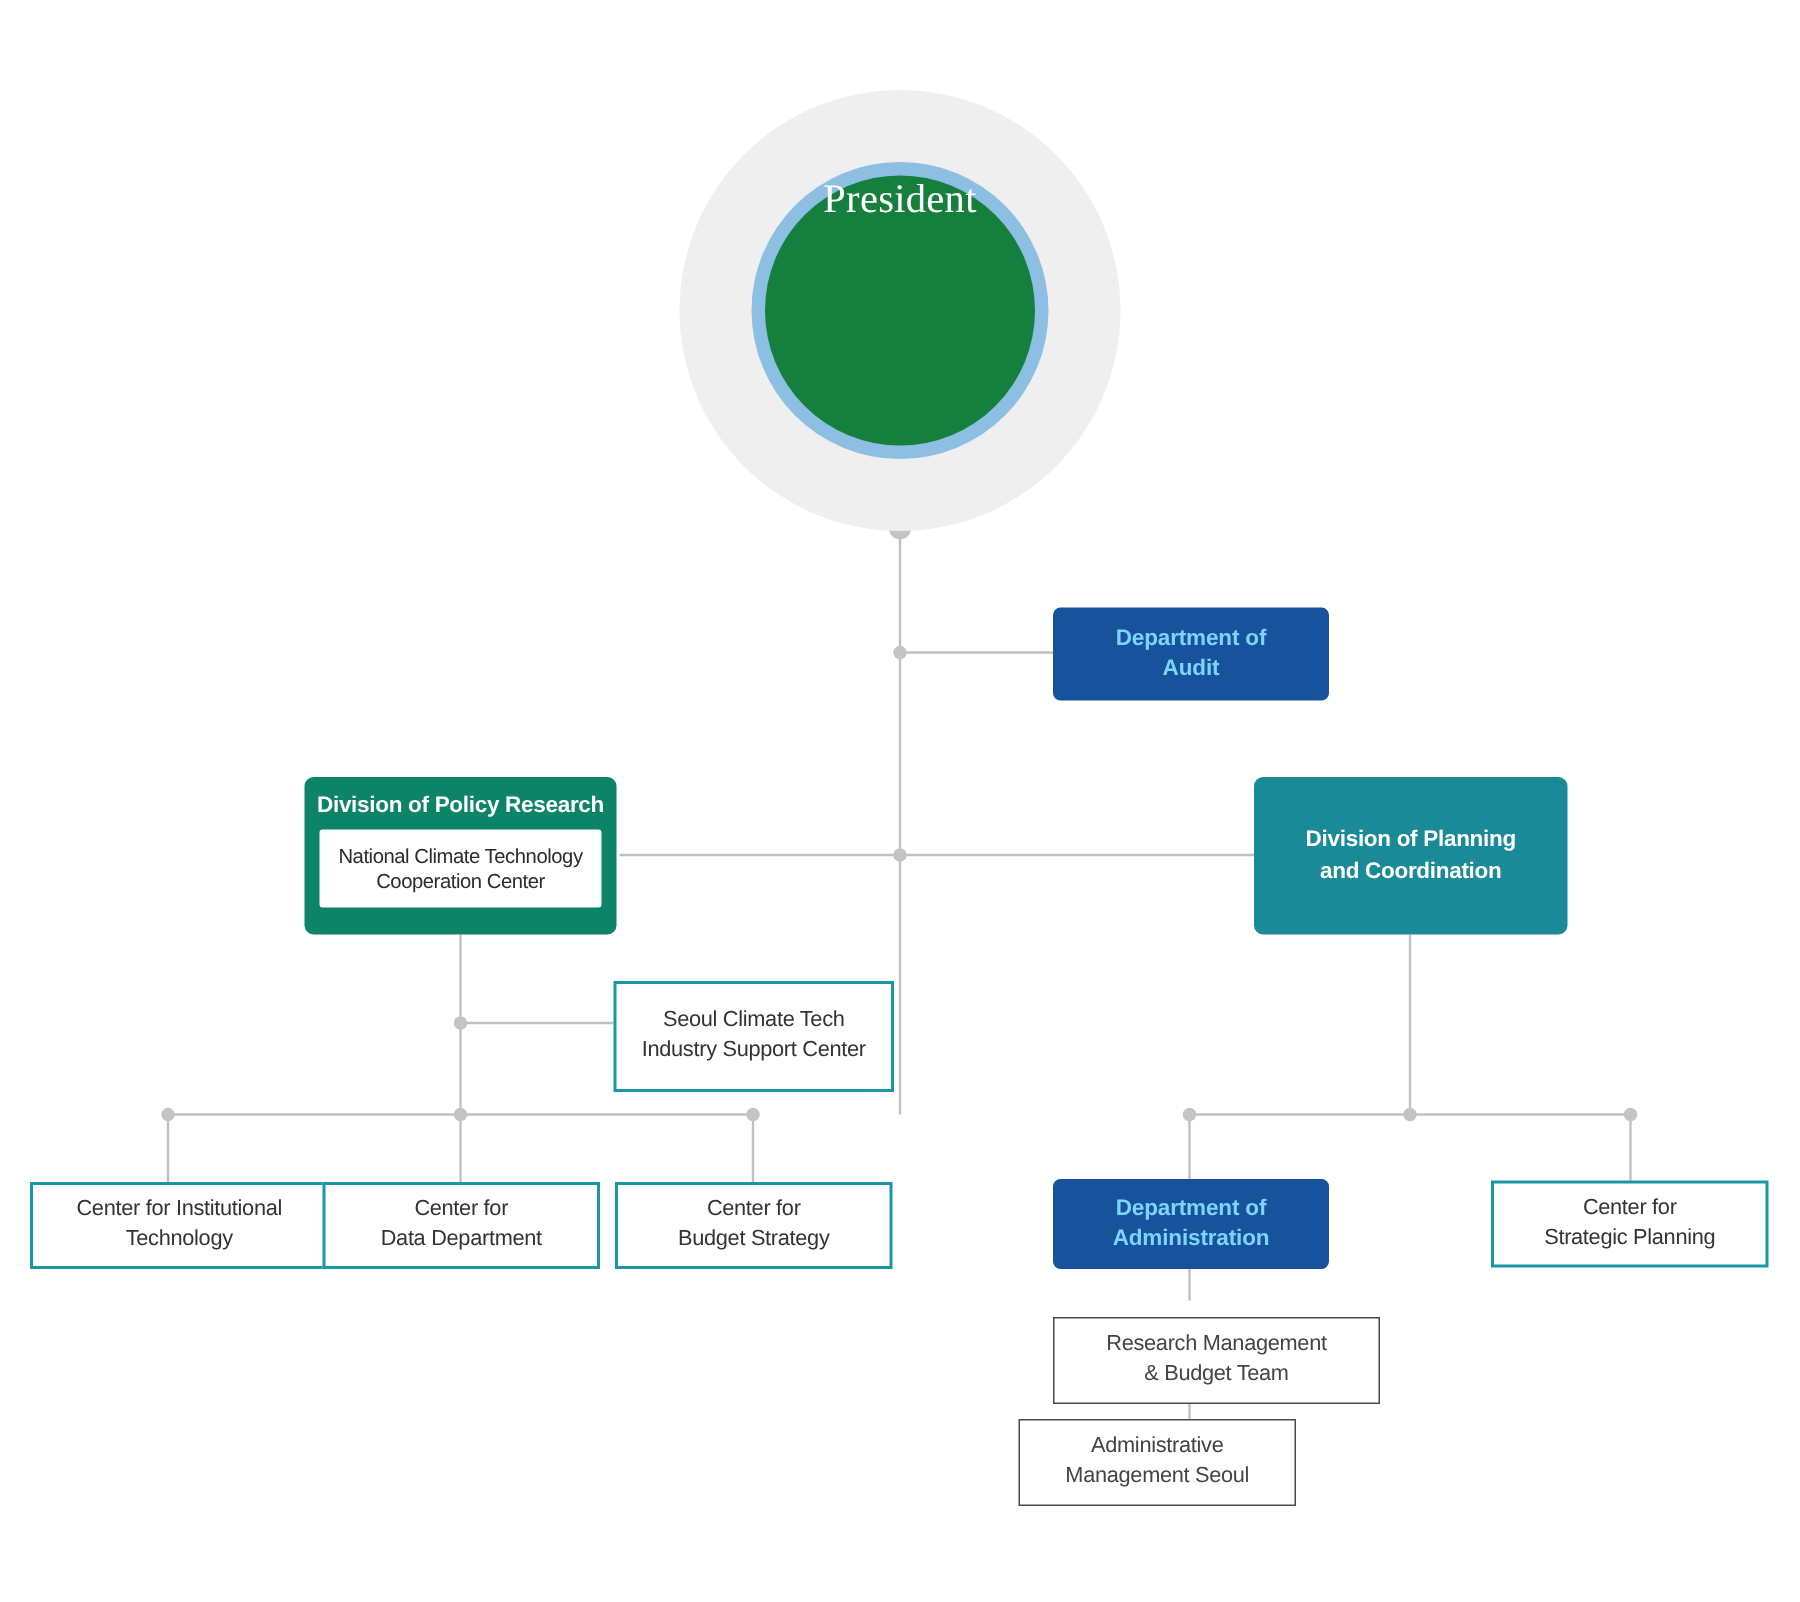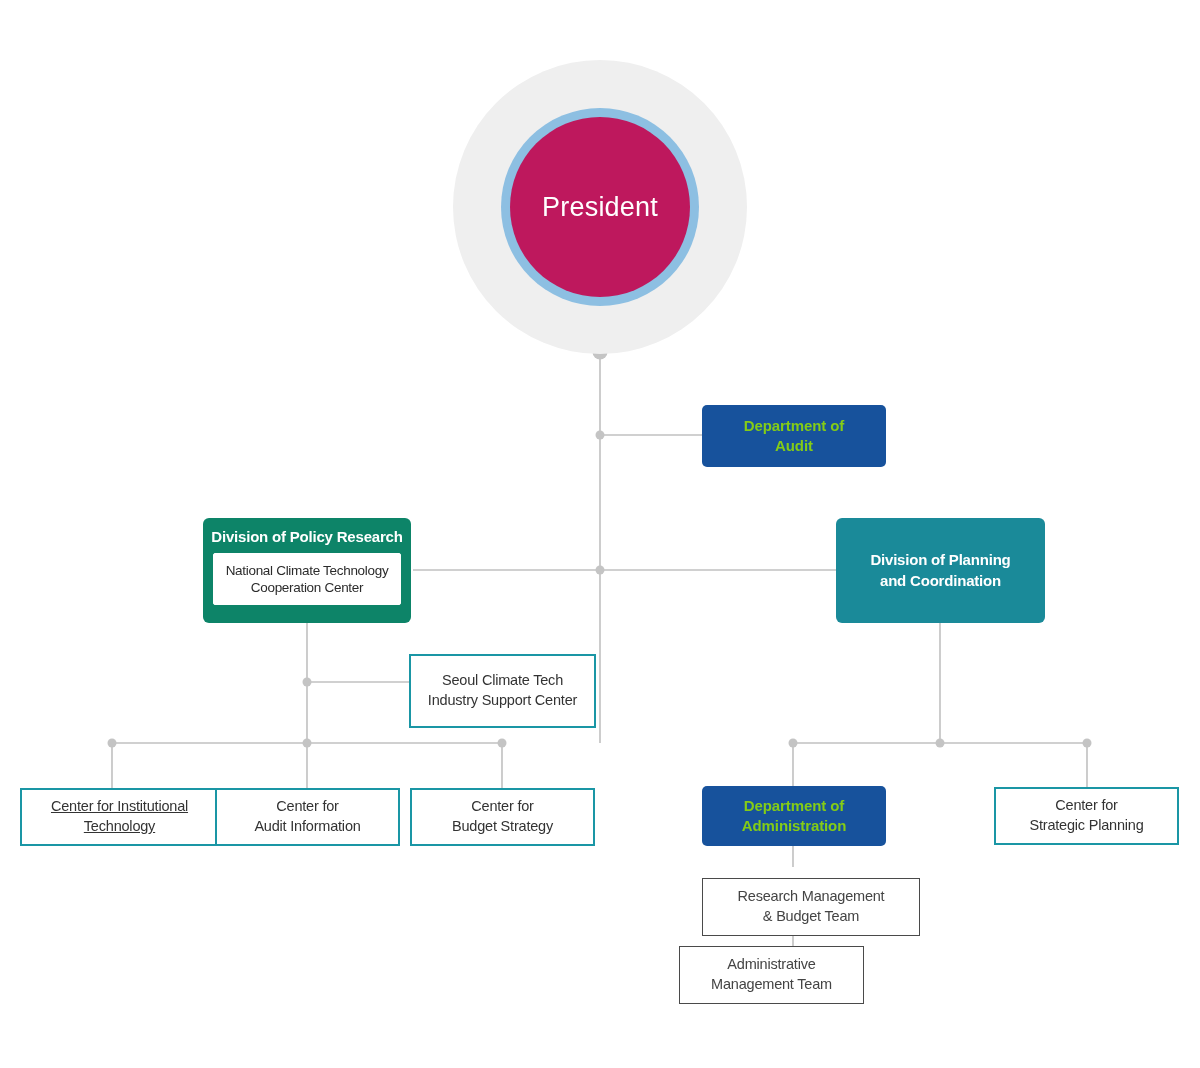--- a/index.html
+++ b/index.html
@@ -48,24 +48,24 @@
     border-radius: 50%;
     background: #8dbfe2;
   }
   .pres-core {
     position: absolute;
     left: 510px;
     top: 117px;
     width: 180px;
     height: 180px;
     border-radius: 50%;
-    background: #be185d;
+    background: #15803d;
     display: flex;
-    align-items: center;
     justify-content: center;
+    font-family: Liberation Serif, serif;
   }
   .pres-label {
     color: #ffffff;
     font-size: 27px;
     letter-spacing: .2px;
     font-weight: 400;
   }
 
   
   .node {
@@ -73,21 +73,21 @@
     box-sizing: border-box;
     display: flex;
     align-items: center;
     justify-content: center;
     text-align: center;
     line-height: 1.35;
   }
 
   .node-filled-navy {
     background: #17529c;
-    color: #84cc16;
+    color: #7dd3fc;
     border-radius: 5px;
     font-size: 15px;
     font-weight: bold;
     letter-spacing: -.1px;
   }
   .node-filled-green {
     background: #0d8468;
     color: #ffffff;
     border-radius: 6px;
     font-size: 15px;
@@ -212,31 +212,31 @@
     </span>
   </div>
 
   <div class="node node-outline-teal" style="left:409px;top:654px;width:187px;height:74px;">
     <span>
       <span>Seoul Climate Tech</span><br>
       <span>Industry Support Center</span>
     </span>
   </div>
 
-  <div class="node node-outline-teal" style="left:20px;top:788px;width:199px;height:58px;text-decoration:underline;">
+  <div class="node node-outline-teal" style="left:20px;top:788px;width:199px;height:58px;">
     <span>
       <span>Center for Institutional</span><br>
       <span>Technology</span>
     </span>
   </div>
 
   <div class="node node-outline-teal" style="left:215px;top:788px;width:185px;height:58px;">
     <span>
       <span>Center for</span><br>
-      <span>Audit Information</span>
+      <span>Data Department</span>
     </span>
   </div>
 
   <div class="node node-outline-teal" style="left:410px;top:788px;width:185px;height:58px;">
     <span>
       <span>Center for</span><br>
       <span>Budget Strategy</span>
     </span>
   </div>
 
@@ -257,17 +257,17 @@
   <div class="node node-outline-gray" style="left:702px;top:866px;width:218px;height:58px;margin-top:12px;">
     <span>
       <span>Research Management</span><br>
       <span>&amp; Budget Team</span>
     </span>
   </div>
 
   <div class="node node-outline-gray" style="left:679px;top:946px;width:185px;height:58px;">
     <span>
       <span>Administrative</span><br>
-      <span>Management Team</span>
+      <span>Management Seoul</span>
     </span>
   </div>
 
 </div>
 
 </body></html>

